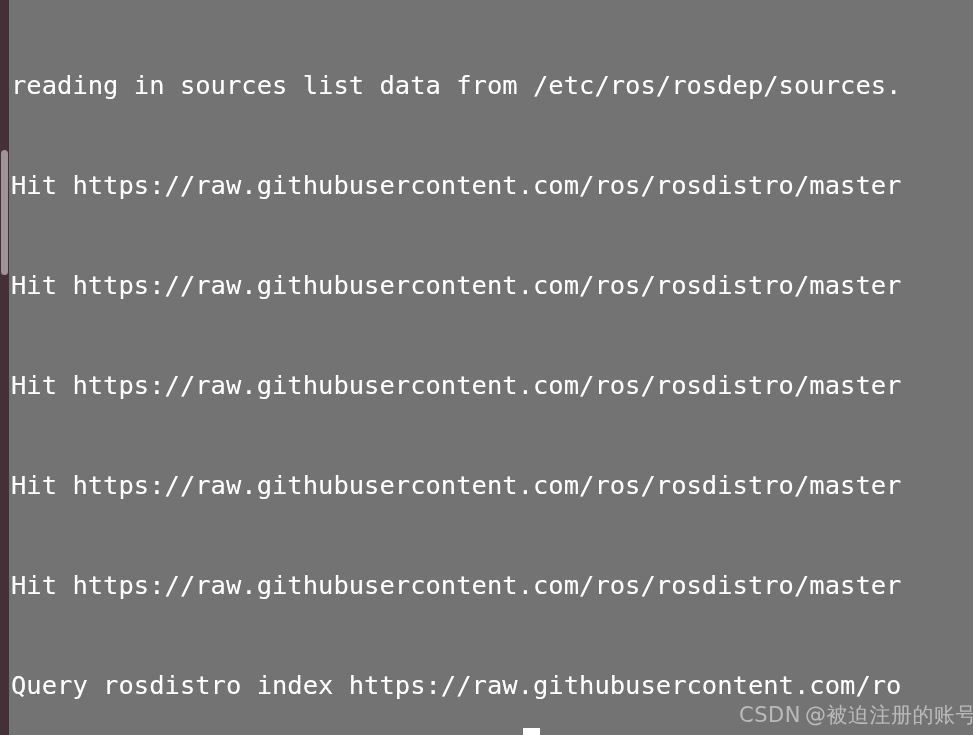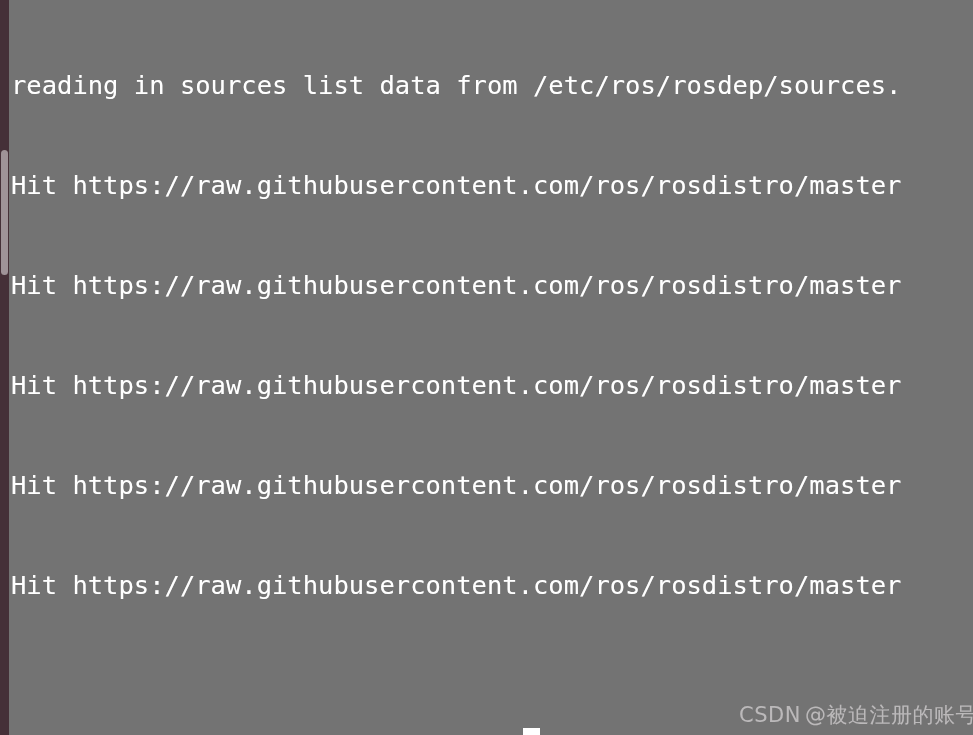--- a/index.html
+++ b/index.html
@@ -102,20 +102,21 @@
     <div id="scrollbar-thumb"></div>
   </div>
 
   <div id="terminal-output">
     <div class="term-line">reading in sources list data from /etc/ros/rosdep/sources.</div>
     <div class="term-line">Hit https://raw.githubusercontent.com/ros/rosdistro/master</div>
     <div class="term-line">Hit https://raw.githubusercontent.com/ros/rosdistro/master</div>
     <div class="term-line">Hit https://raw.githubusercontent.com/ros/rosdistro/master</div>
     <div class="term-line">Hit https://raw.githubusercontent.com/ros/rosdistro/master</div>
     <div class="term-line">Hit https://raw.githubusercontent.com/ros/rosdistro/master</div>
+    <div class="term-line">Query rosdistro index https://raw.githubusercontent.com/ro</div>
     
     
     
     
     
     
     
     
     
     

